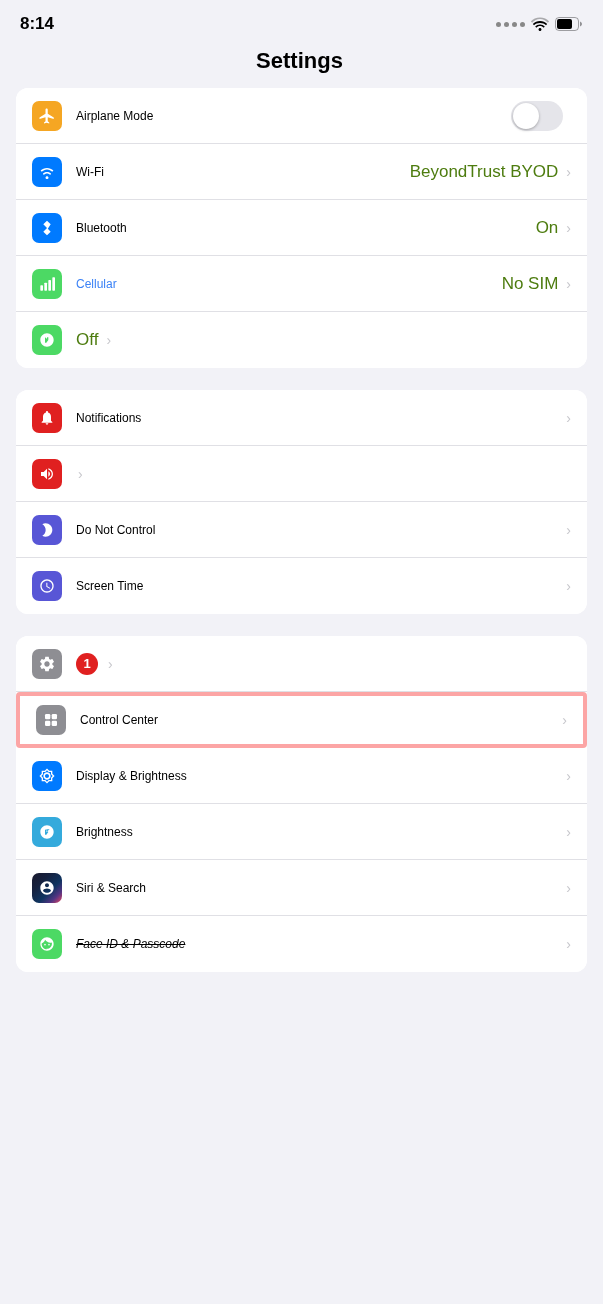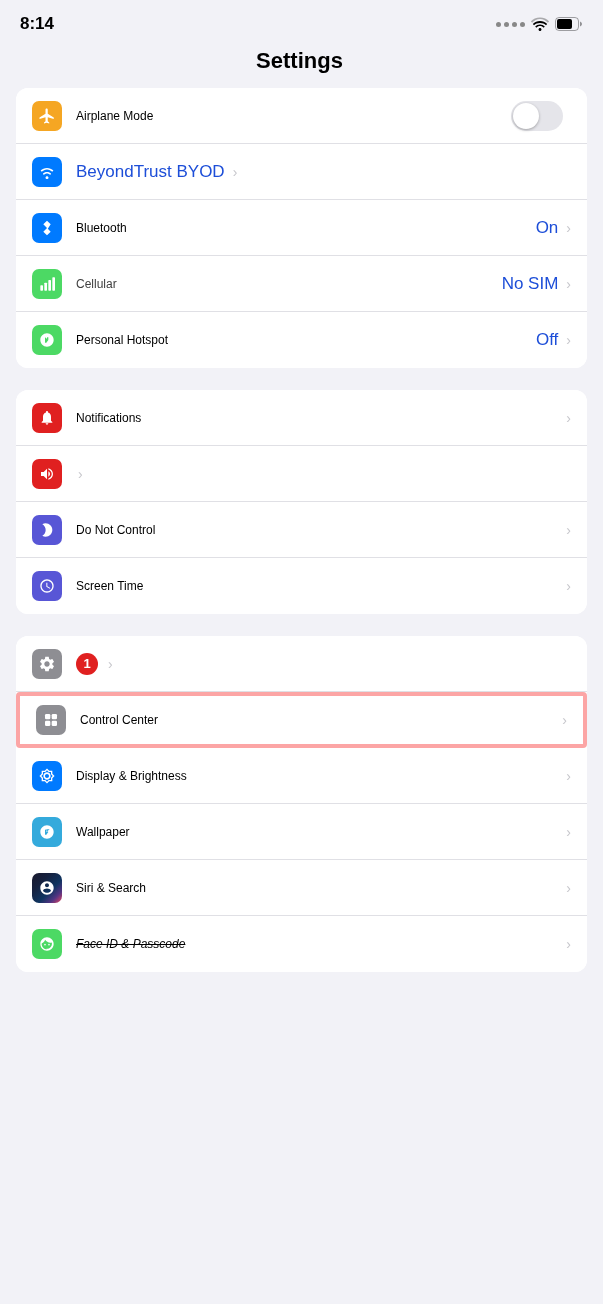--- a/index.html
+++ b/index.html
@@ -97,26 +97,26 @@
       font-size: 16px;
       color: #fff;
     }
 
     .item-label {
       flex: 1;
       font-size: 12px;
       color: #000;
     }
     .item-label.dimmed {
-      color: #404040;
+      color: #3b82f6;
     }
 
     .item-value {
       font-size: 17px;
-      color: #1d4ed8;
+      color: #4d7c0f;
       margin-right: 6px;
     }
 
     .chevron {
       color: #c7c7cc;
       font-size: 14px;
       margin-left: 2px;
     }
 
     
@@ -210,20 +210,21 @@
     </div>
 
     <div class="settings-item">
       <div class="item-icon" style="background:#007aff;">
         <svg width="18" height="14" viewBox="0 0 24 18" fill="white">
           <path d="M12 14.5c-1.1 0-2 .9-2 2s.9 2 2 2 2-.9 2-2-.9-2-2-2z"></path>
           <path d="M12 9c-2.2 0-4.2.9-5.6 2.4l1.5 1.5c1-1.1 2.5-1.9 4.1-1.9s3.1.8 4.1 1.9l1.5-1.5C16.2 9.9 14.2 9 12 9z"></path>
           <path d="M12 3.5C8.7 3.5 5.7 4.9 3.5 7.1l1.5 1.5C6.8 6.8 9.3 5.5 12 5.5s5.2 1.3 7 3.1l1.5-1.5C18.3 4.9 15.3 3.5 12 3.5z"></path>
         </svg>
       </div>
+      <span class="item-label">Wi-Fi</span>
       <span class="item-value">BeyondTrust BYOD</span>
       <span class="chevron">›</span>
     </div>
 
     <div class="settings-item">
       <div class="item-icon" style="background:#007aff;">
         <svg width="14" height="18" viewBox="0 0 14 22" fill="white">
           <path d="M11.5 6.5L7 2v18l4.5-4.5L8 12l3.5-5.5zM7 2L2.5 6.5 7 11V2zm0 9l-4.5 4.5L7 20v-9z"></path>
         </svg>
       </div>
@@ -245,21 +246,20 @@
       <span class="item-value">No SIM</span>
       <span class="chevron">›</span>
     </div>
 
     <div class="settings-item">
       <div class="item-icon" style="background:#4cd964;">
         <svg width="16" height="16" viewBox="0 0 24 24" fill="white">
           <path d="M12 2C6.48 2 2 6.48 2 12s4.48 10 10 10 10-4.48 10-10S17.52 2 12 2zm-1 14H9V8l5 4-3 4zm3-8v4l-2-1.6V8h2z"></path>
         </svg>
       </div>
-      <span class="item-label">Personal Hotspot</span>
       <span class="item-value">Off</span>
       <span class="chevron">›</span>
     </div>
 
   </div>
 
   <div class="settings-group">
 
     <div class="settings-item">
       <div class="item-icon" style="background:#e02020;">
@@ -336,21 +336,21 @@
       <span class="item-label">Display &amp; Brightness</span>
       <span class="chevron">›</span>
     </div>
 
     <div class="settings-item">
       <div class="item-icon" style="background:#34aadc;">
         <svg width="16" height="16" viewBox="0 0 24 24" fill="white">
           <path d="M12 2C6.48 2 2 6.48 2 12s4.48 10 10 10 10-4.48 10-10S17.52 2 12 2zm-1 14H9V8l5 4-3 4zm5-8l-5 4V8h5v2z"></path>
         </svg>
       </div>
-      <span class="item-label">Wallpaper</span>
+      <span class="item-label">Brightness</span>
       <span class="chevron">›</span>
     </div>
 
     <div class="settings-item">
       <div class="item-icon" style="background: linear-gradient(135deg, #1a1a2e 0%, #16213e 30%, #0f3460 60%, #533483 80%, #e94560 100%); border-radius:7px;">
         <svg width="16" height="16" viewBox="0 0 24 24" fill="white">
           <path d="M12 2C6.48 2 2 6.48 2 12s4.48 10 10 10 10-4.48 10-10S17.52 2 12 2zm0 3c1.66 0 3 1.34 3 3s-1.34 3-3 3-3-1.34-3-3 1.34-3 3-3zm0 14.2c-2.5 0-4.71-1.28-6-3.22.03-1.99 4-3.08 6-3.08 1.99 0 5.97 1.09 6 3.08-1.29 1.94-3.5 3.22-6 3.22z"></path>
         </svg>
       </div>
       <span class="item-label">Siri &amp; Search</span>

